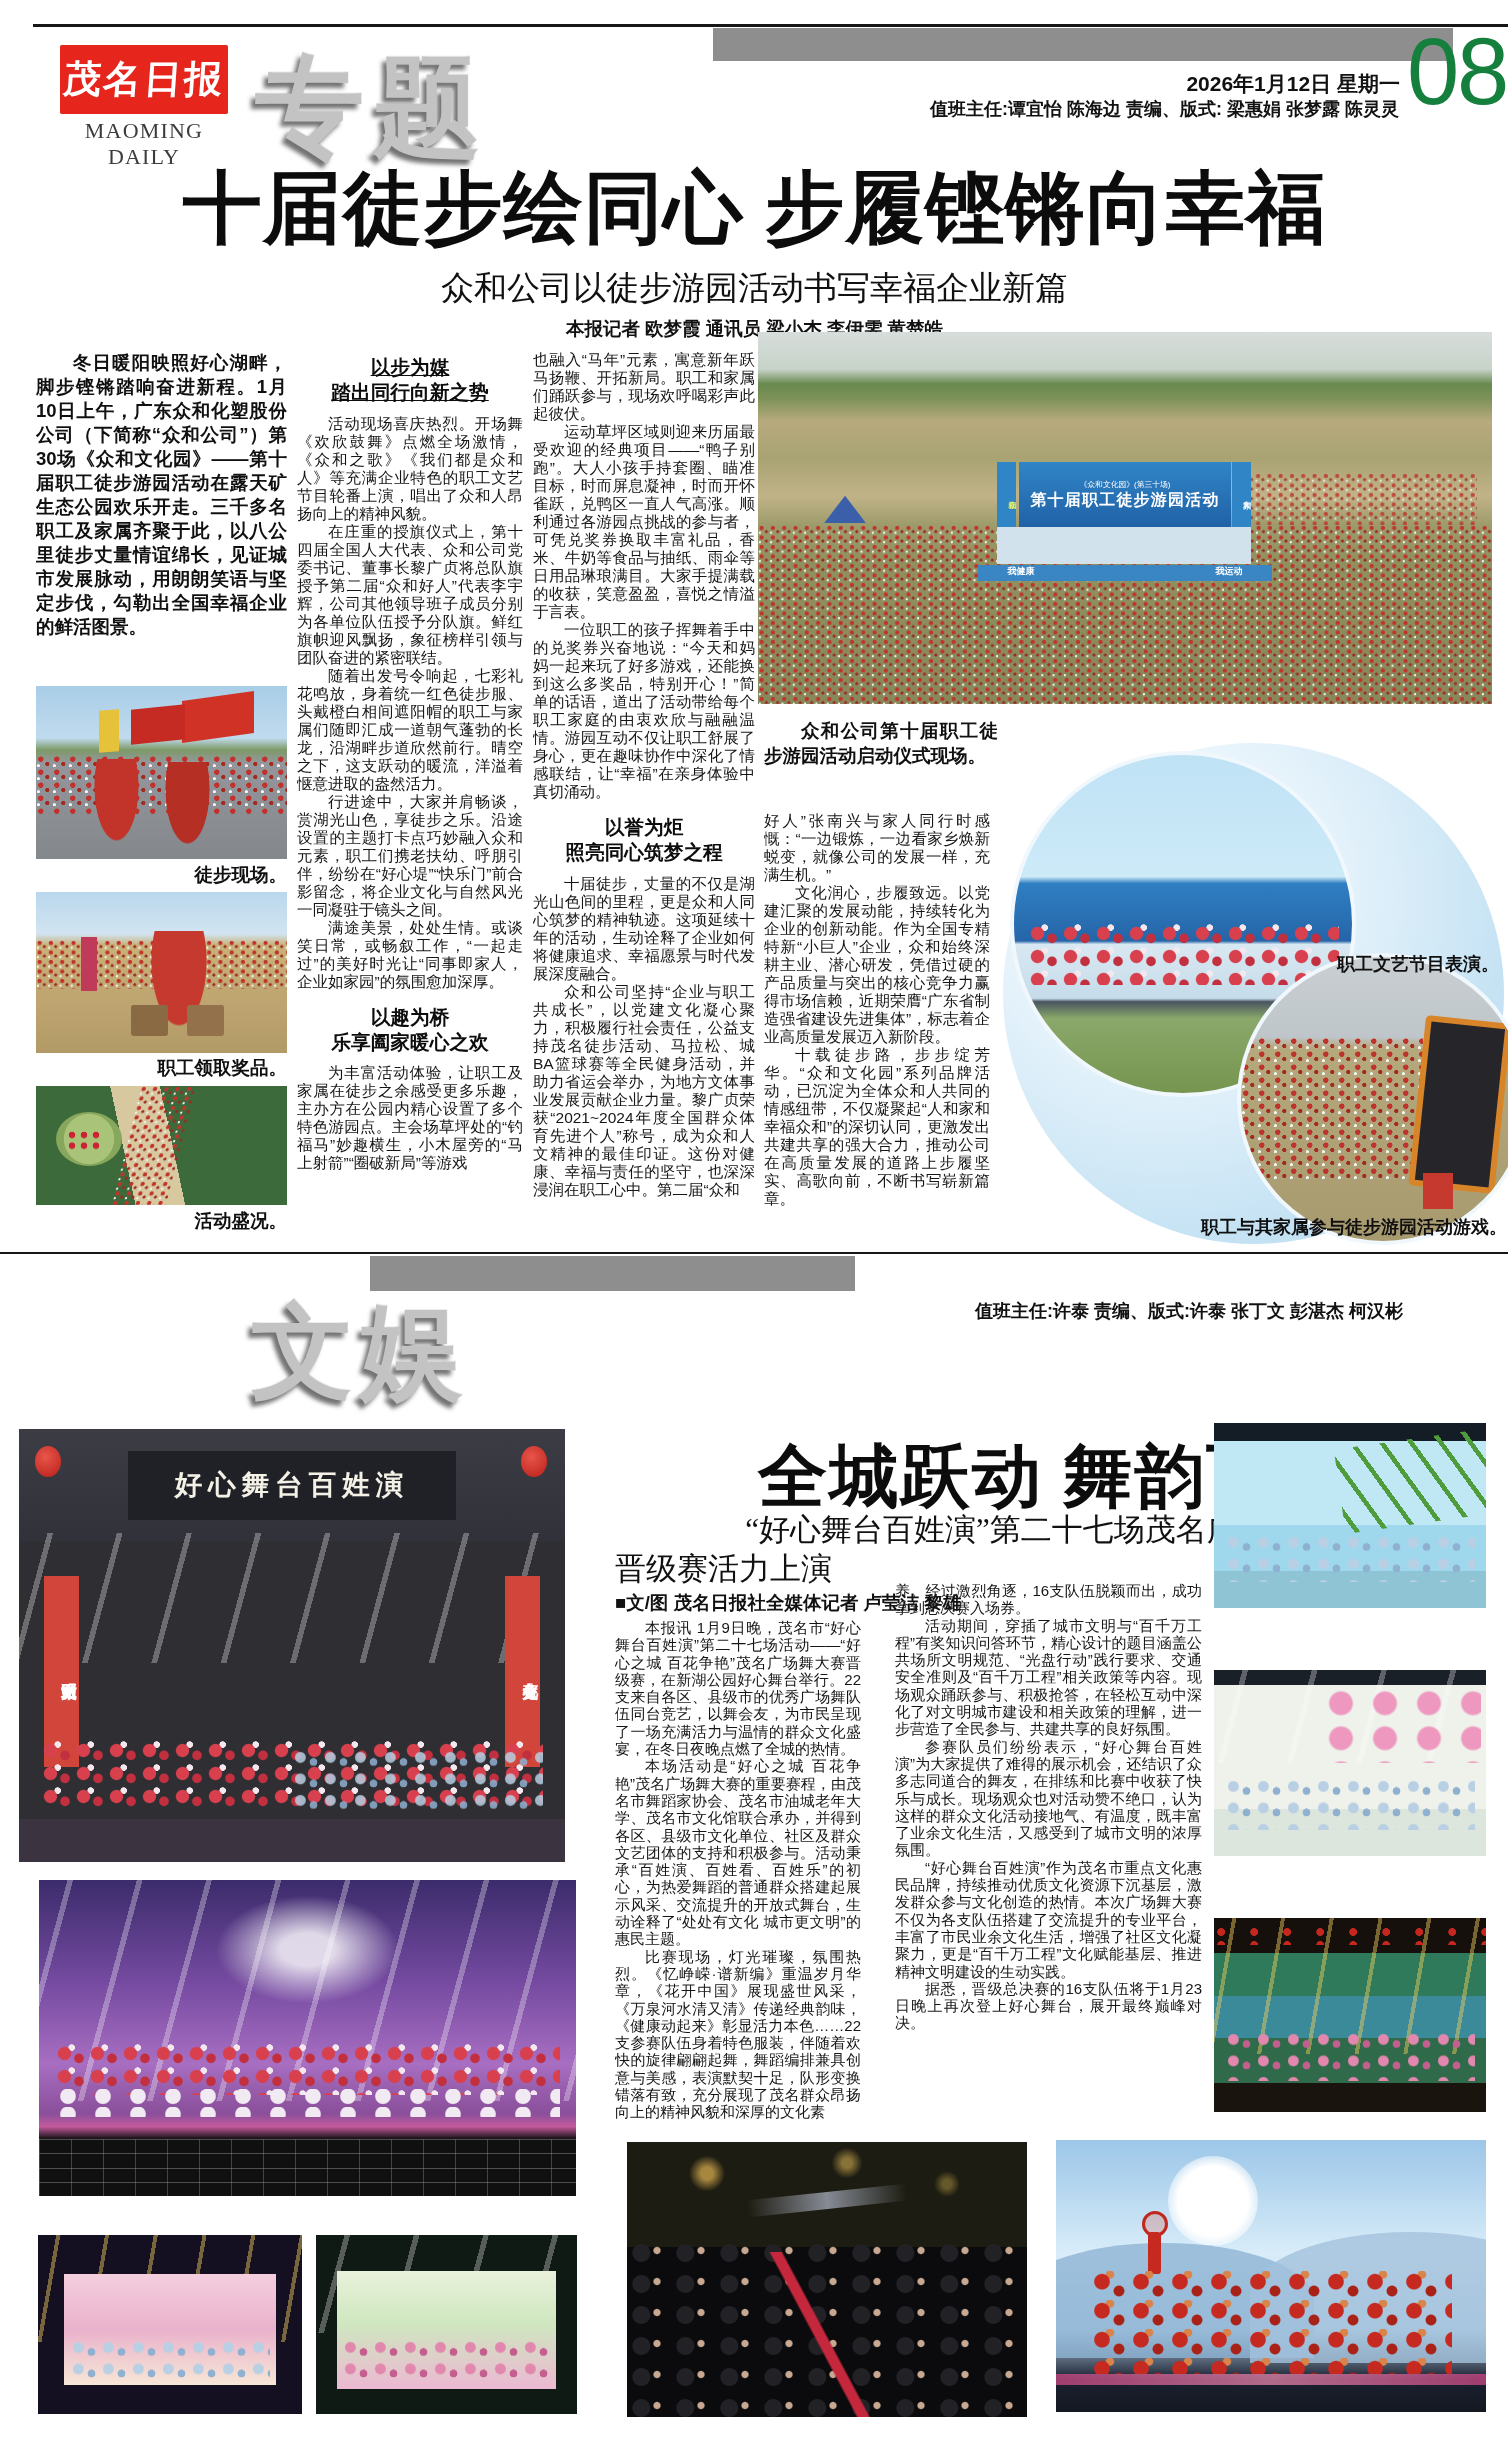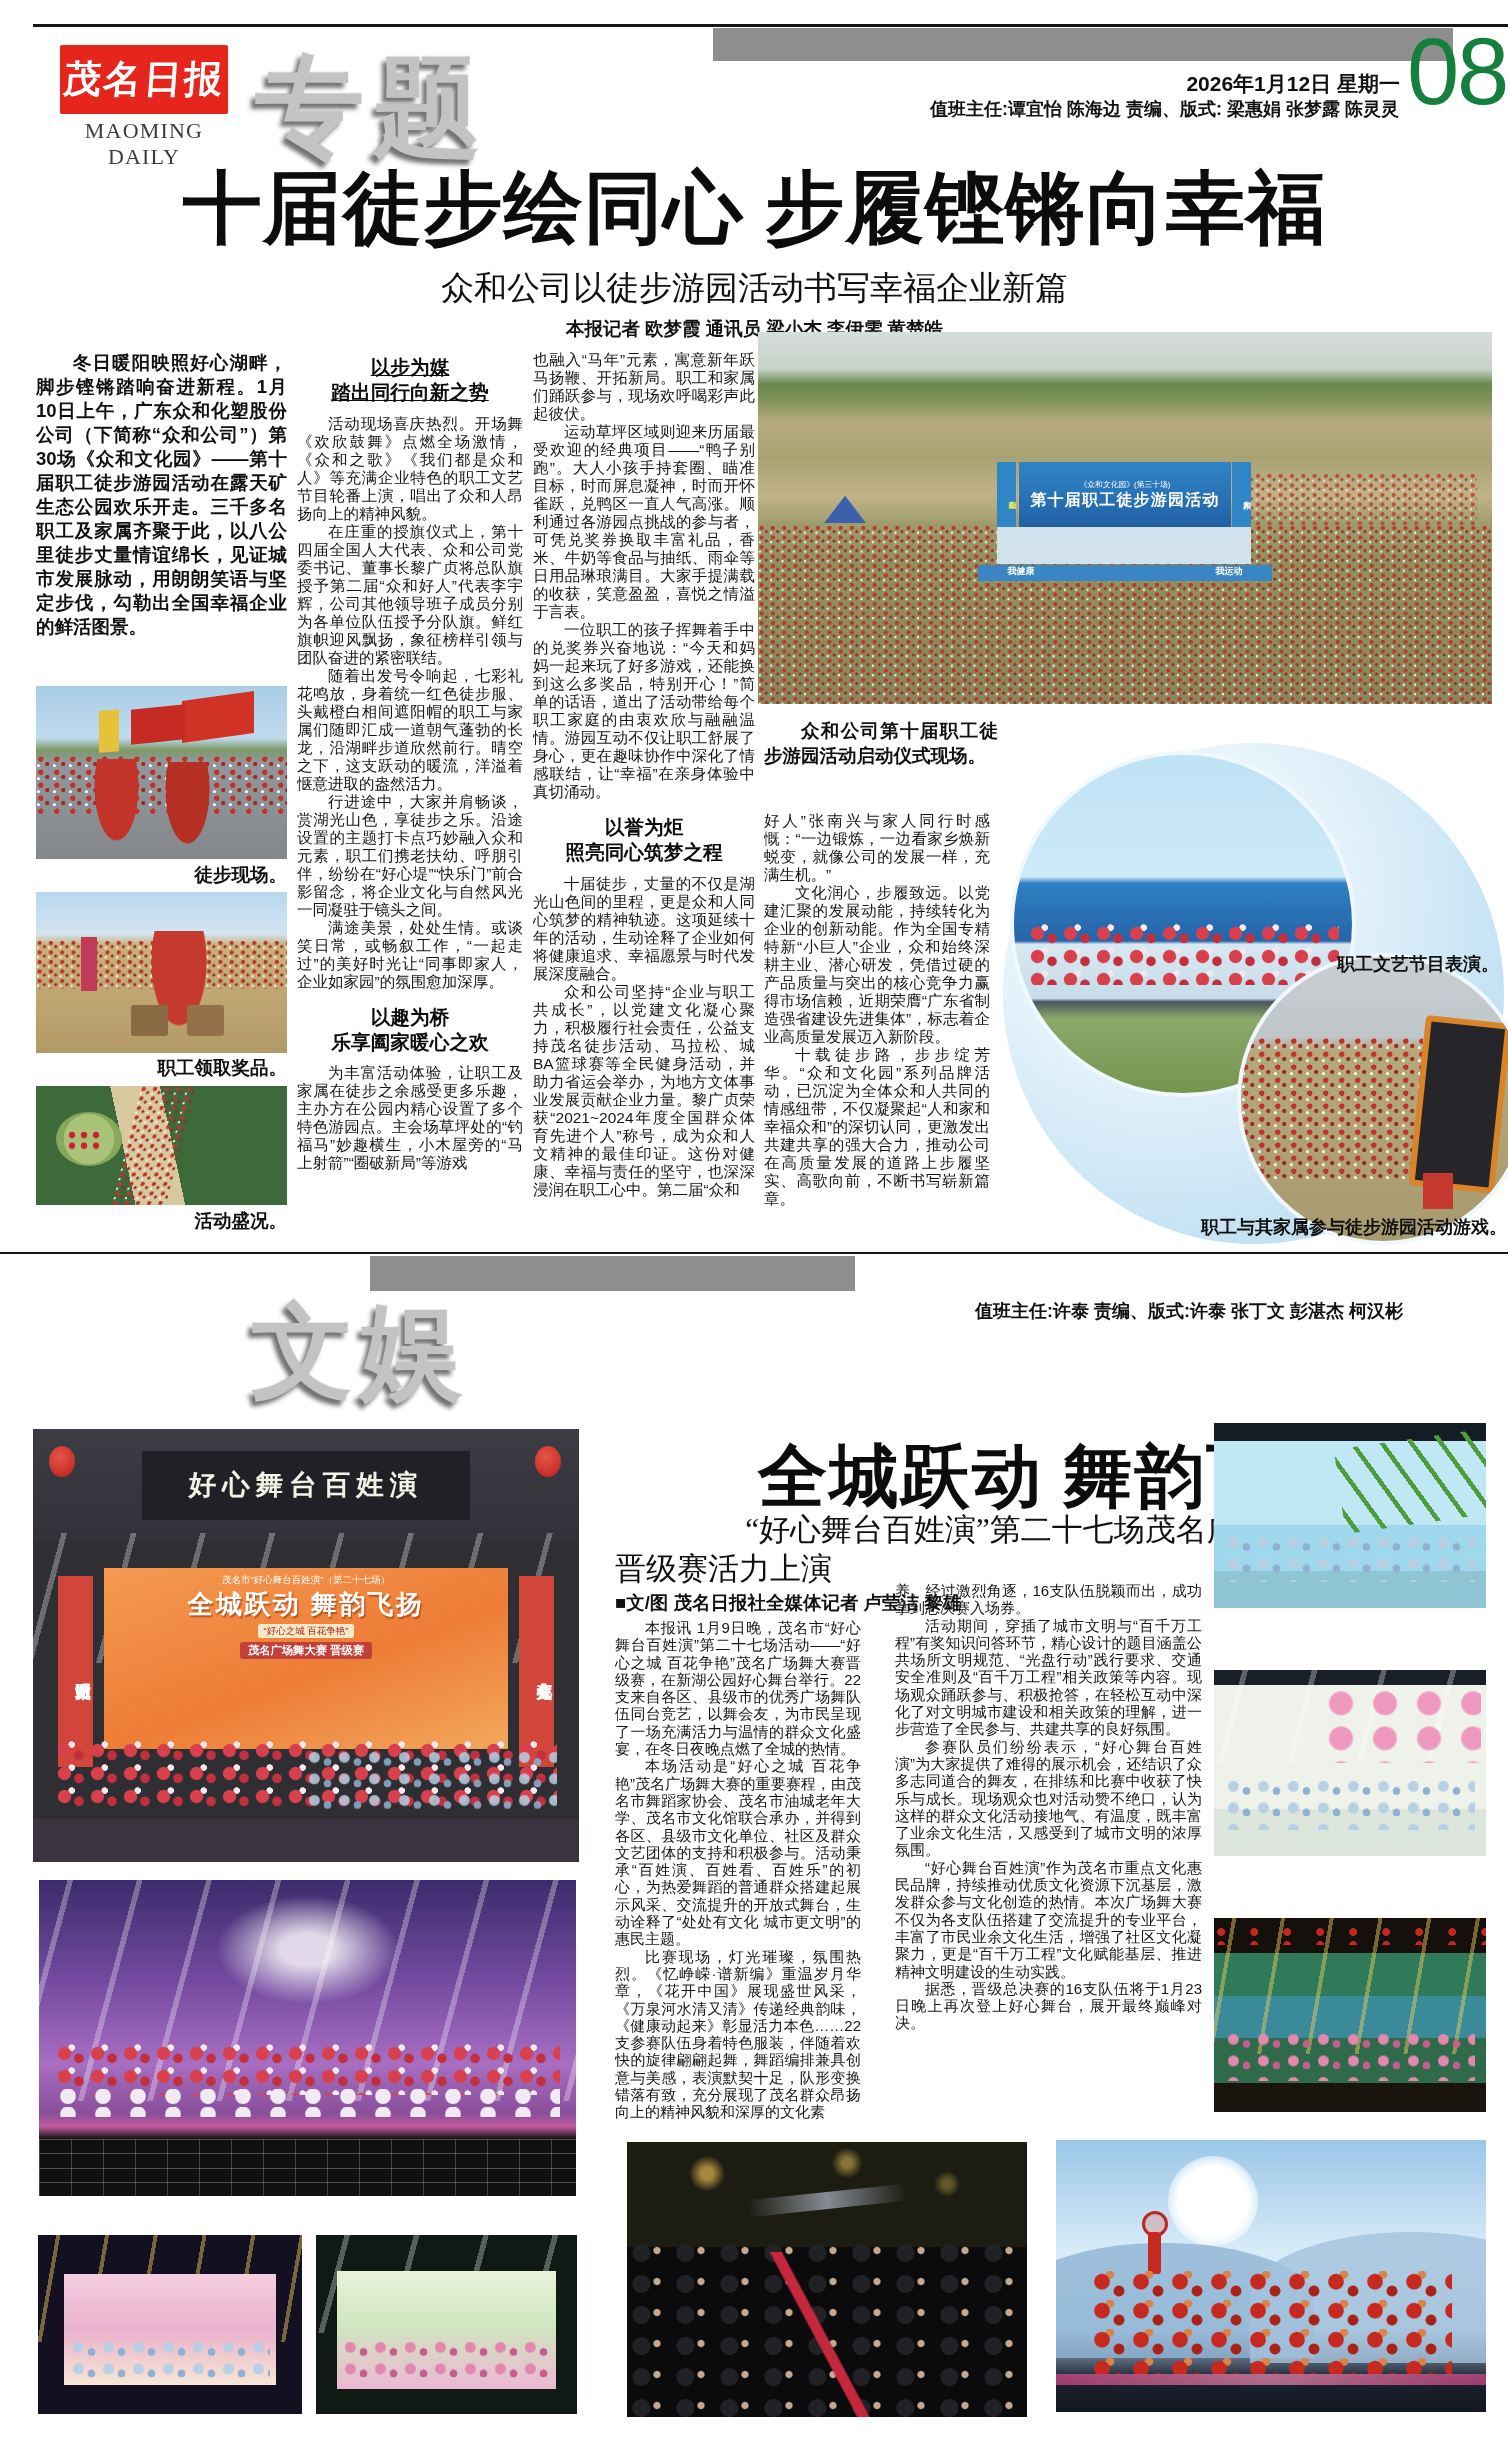--- a/index.html
+++ b/index.html
@@ -143,33 +143,27 @@
     </div>
   </div>
   <div class="cap" style="left:1337px;top:952px;width:170px;font-size:18px;">职工文艺节目表演。</div>
   <div class="cap" style="left:1188px;top:1215px;width:319px;font-size:18px;text-align:right;">职工与其家属参与徒步游园活动游戏。</div>
 
   <div class="rule" style="left:0;top:1252px;width:1508px;height:2.4px;"></div>
   <div class="graybar" style="left:370px;top:1256px;width:485px;height:35px;"></div>
   <div class="abs sec3d" style="left:251px;top:1284px;font-size:103px;letter-spacing:6px;">文娱</div>
   <div class="abs" style="left:597px;top:1299px;width:806px;text-align:right;font-size:18px;font-weight:bold;color:#111;">值班主任:许泰  责编、版式:许泰 张丁文 彭湛杰 柯汉彬</div>
 
-  <div class="ph" style="left:33px;top:1429px;width:546px;height:433px;background:#2e2e33;">
+  <div class="ph" style="left:19px;top:1429px;width:546px;height:433px;background:#2e2e33;">
     <div class="ov" style="left:0;top:0;width:100%;height:26%;background:linear-gradient(180deg,#3c3c44,#31313a);"></div>
     <div class="ov" style="left:3%;top:4%;width:26px;height:31px;border-radius:50%;background:radial-gradient(circle at 40% 35%,#e8554a,#b81f18);"></div>
     <div class="ov" style="left:92%;top:4%;width:26px;height:31px;border-radius:50%;background:radial-gradient(circle at 40% 35%,#e8554a,#b81f18);"></div>
     <div class="ov" style="left:20%;top:5%;width:60%;height:16%;background:#202027;display:flex;align-items:center;justify-content:center;color:#f4f1e6;font-size:27.5px;font-weight:bold;letter-spacing:6px;">好心舞台百姓演</div>
     <div class="ov beams" style="left:0;top:24%;width:100%;height:30%;"></div>
 
-    <div class="ov" style="left:13%;top:32%;width:74%;height:42%;background:linear-gradient(160deg,#f59a50 0%,#ee7c36 55%,#f2a85c 100%);display:flex;flex-direction:column;align-items:center;justify-content:flex-start;padding-top:6px;box-sizing:border-box;">
-      <div style="color:#fff;font-size:9.5px;">茂名市“好心舞台百姓演”（第二十七场）</div>
-      <div style="color:#fff;font-size:26px;font-weight:bold;letter-spacing:2.4px;text-shadow:1.2px 1.8px 1.2px rgba(160,60,10,.7);">全城跃动 舞韵飞扬</div>
-      <div style="color:#a82418;font-size:9.5px;background:#f7e9c8;padding:0.6px 6px;border-radius:2.4px;margin-top:2.4px;">“好心之城 百花争艳”</div>
-      <div style="color:#fff;font-size:11.3px;font-weight:bold;background:#c2403a;padding:1.2px 8.4px;border-radius:3px;margin-top:3.6px;">茂名广场舞大赛 晋级赛</div>
-    </div>
     <div class="ov vtext" style="left:4.5%;top:34%;height:44%;width:6.5%;background:#d2453a;color:#fff;font-size:15.5px;font-weight:bold;text-align:center;">城市更文明</div>
     <div class="ov vtext" style="left:89%;top:34%;height:44%;width:6.5%;background:#d2453a;color:#fff;font-size:15.5px;font-weight:bold;text-align:center;">处处有文化</div>
 
     <div class="ov dotsRedLg" style="left:4%;top:72%;width:92%;height:16%;"></div>
     <div class="ov dotsBlue" style="left:50%;top:74%;width:46%;height:14%;opacity:.85;"></div>
     <div class="ov" style="left:0;top:90%;width:100%;height:10%;background:#3b3440;"></div>
   </div>
 
   <div class="abs hl1" style="left:615px;top:1431px;width:877px;font-size:69px;letter-spacing:2.4px;">全城跃动  舞韵飞扬</div>
   <div class="abs serif" style="left:615px;top:1509px;width:877px;text-align:center;font-size:31px;color:#111;">“好心舞台百姓演”第二十七场茂名广场舞大赛</div>

